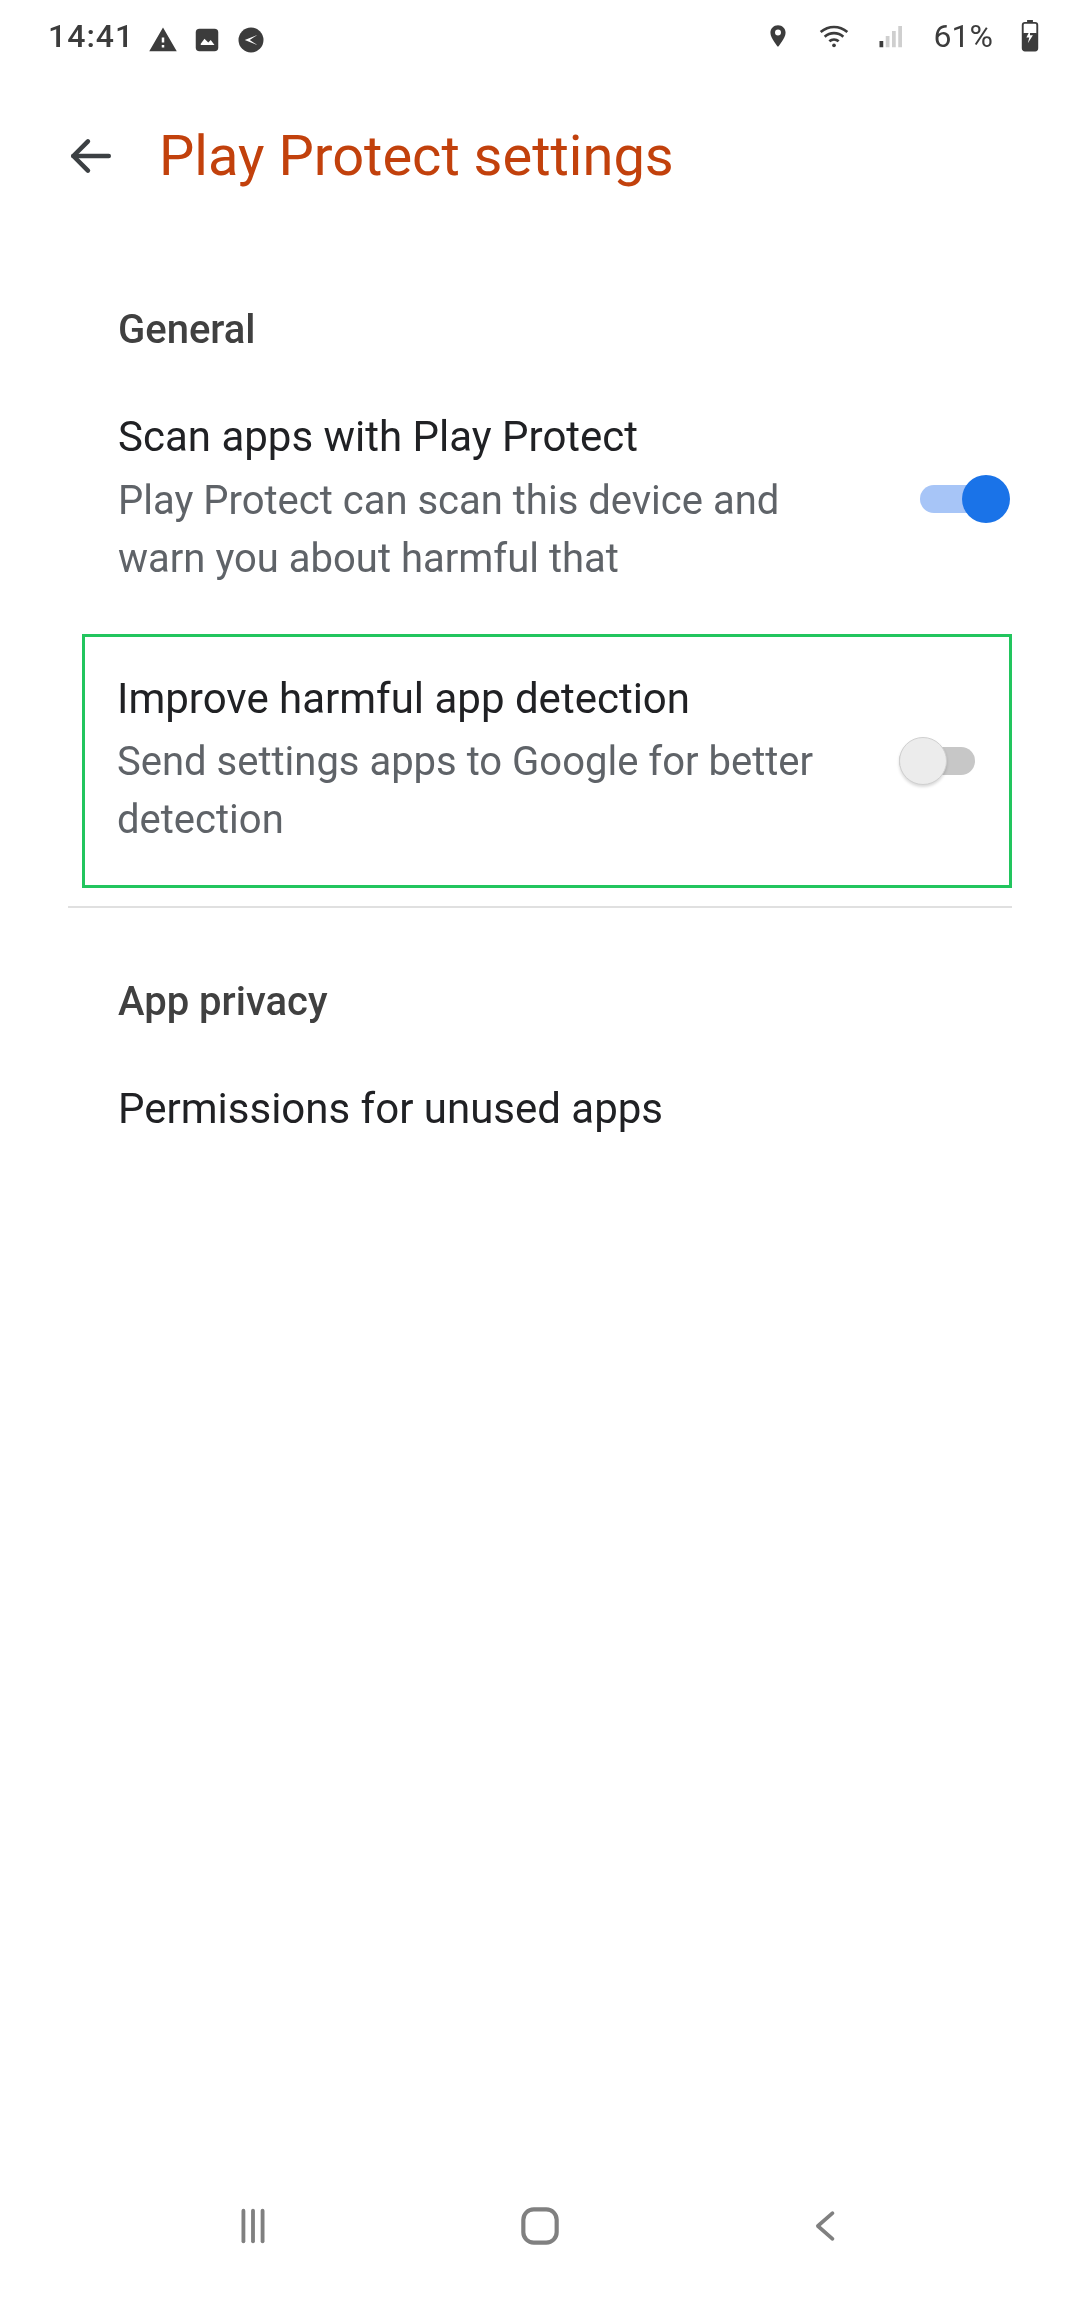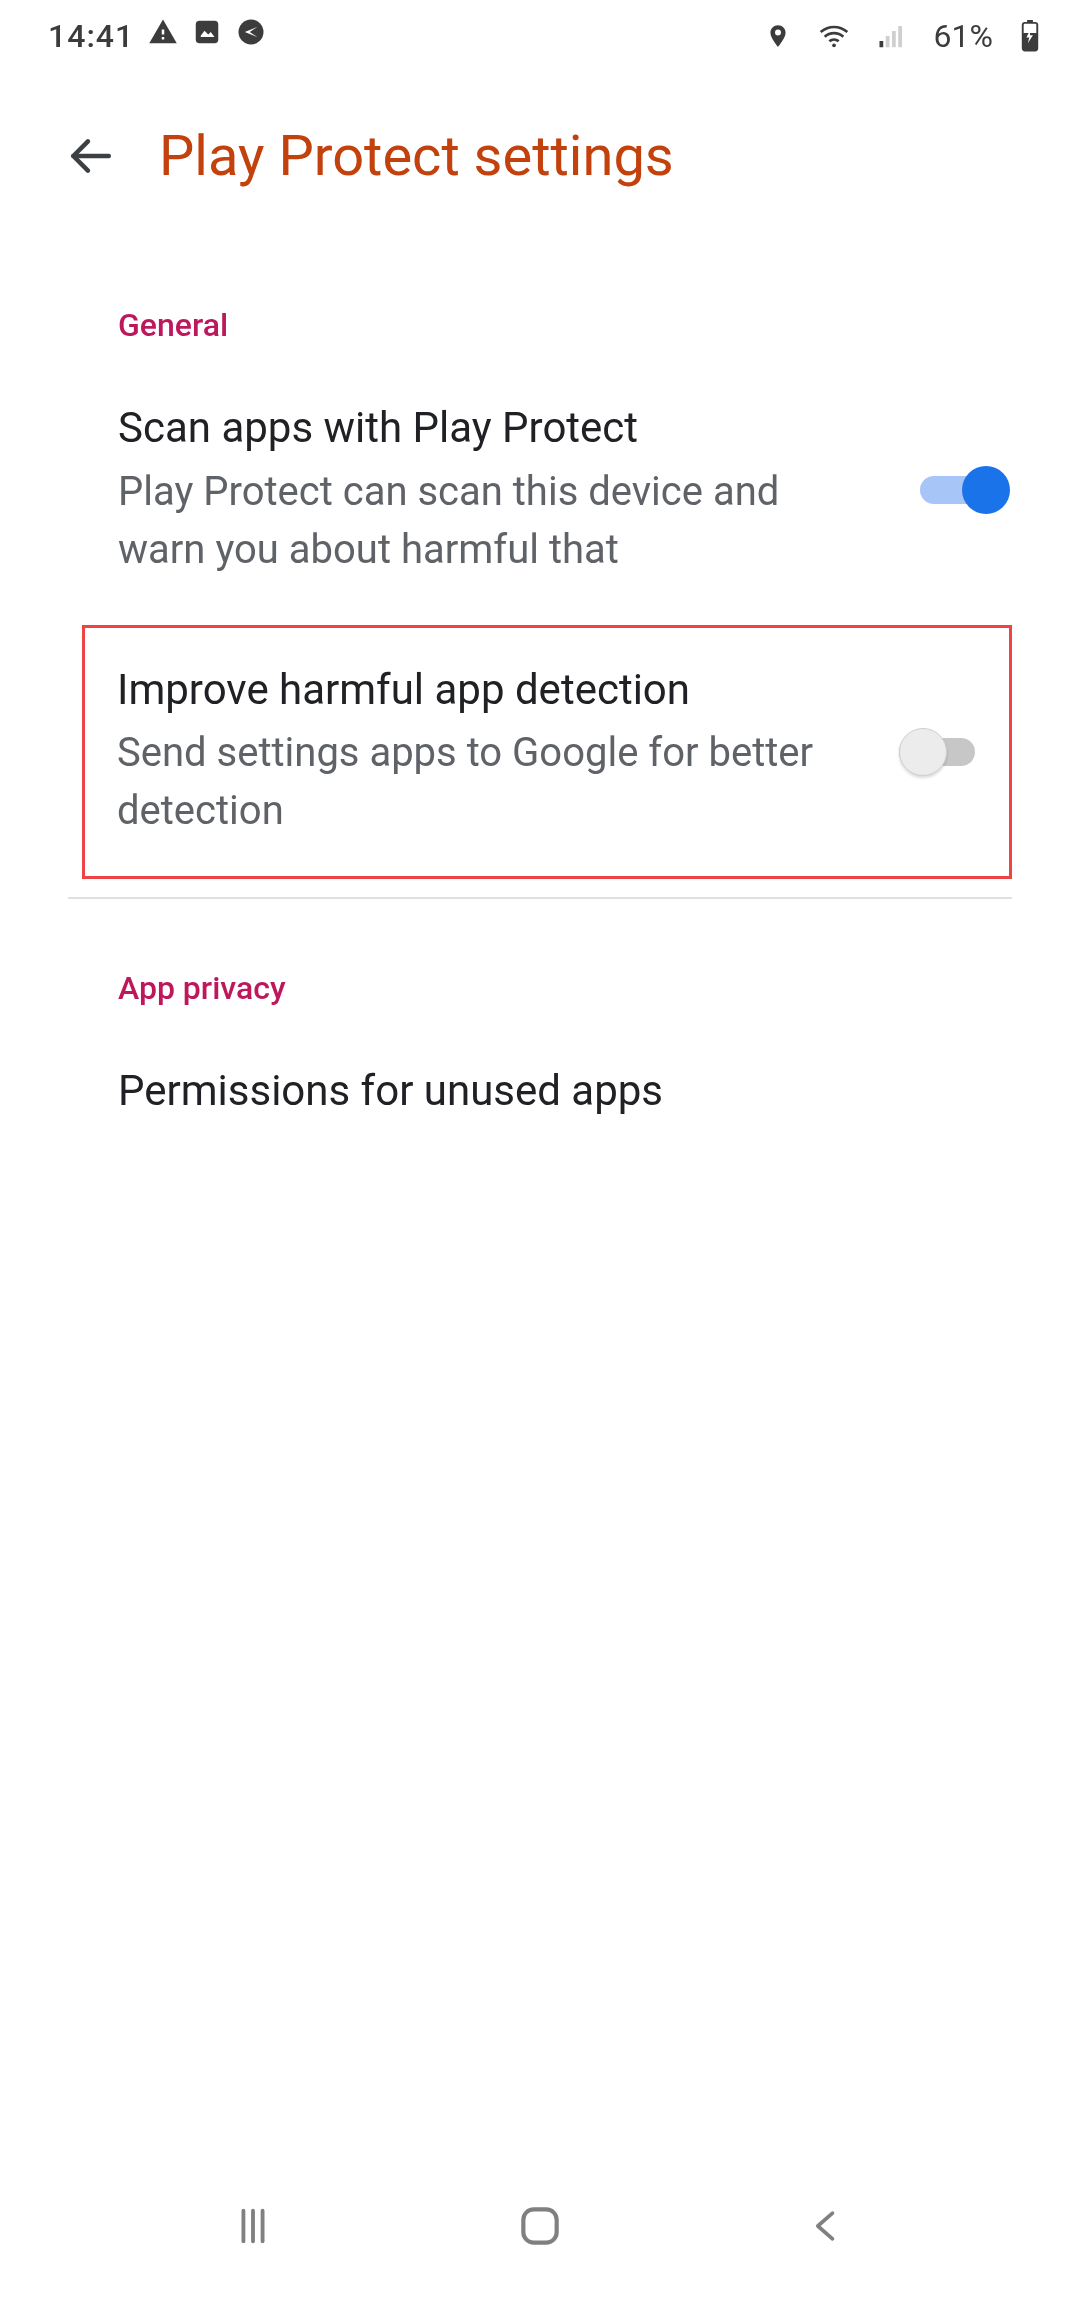--- a/index.html
+++ b/index.html
@@ -15,21 +15,21 @@
   
   .status-bar {
     height: 72px;
     display: flex;
     align-items: center;
     justify-content: space-between;
     padding: 0 40px 0 48px;
     font-size: 32px;
     color: #3c3c3c;
   }
-  .status-left { display: flex; align-items: flex-start; gap: 14px; }
+  .status-left { display: flex; align-items: flex-end; gap: 14px; }
   .status-right { display: flex; align-items: center; gap: 27px; }
   .clock { font-weight: 500; letter-spacing: 1px; }
   .ic { display: inline-flex; align-items: center; justify-content: center; }
 
   
   .app-bar {
     display: flex;
     align-items: center;
     padding: 50px 40px 30px 56px;
   }
@@ -38,23 +38,23 @@
     font-size: 56px;
     font-weight: 400;
     color: #c2410c;
     margin-left: 35px;
   }
 
   
   .content { padding: 0 0 0 0; }
   .section-header {
     padding: 86px 0 0 118px;
-    font-size: 32px;
+    font-size: 40px;
     font-weight: 500;
-    color: #be185d;
+    color: #404040;
   }
   .row {
     display: flex;
     align-items: center;
     padding: 46px 70px 46px 118px;
     gap: 60px;
   }
   .row-text { flex: 1; }
   .row-title {
     font-size: 42px;
@@ -63,21 +63,21 @@
     line-height: 1.25;
     margin-bottom: 8px;
   }
   .row-sub {
     font-size: 40px;
     color: #5f6368;
     font-weight: 400;
     line-height: 1.45;
   }
   .row.highlight {
-    border: 3px solid #ef4444;
+    border: 3px solid #22c55e;
     margin: 0 68px 0 82px;
     padding: 36px 20px 36px 32px;
   }
   .divider {
     height: 2px;
     background: #e0e0e0;
     margin: 18px 68px 0 68px;
   }
 
   

